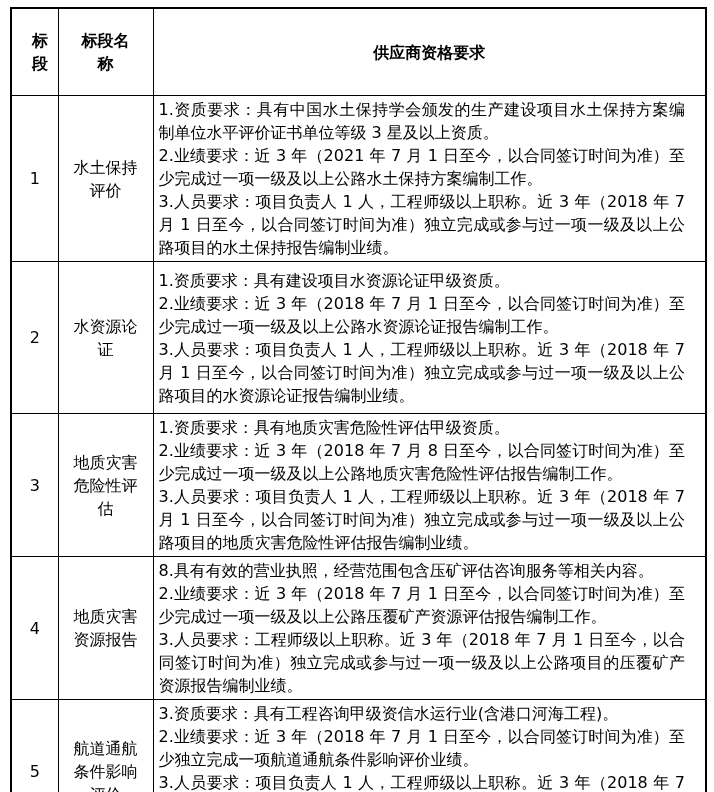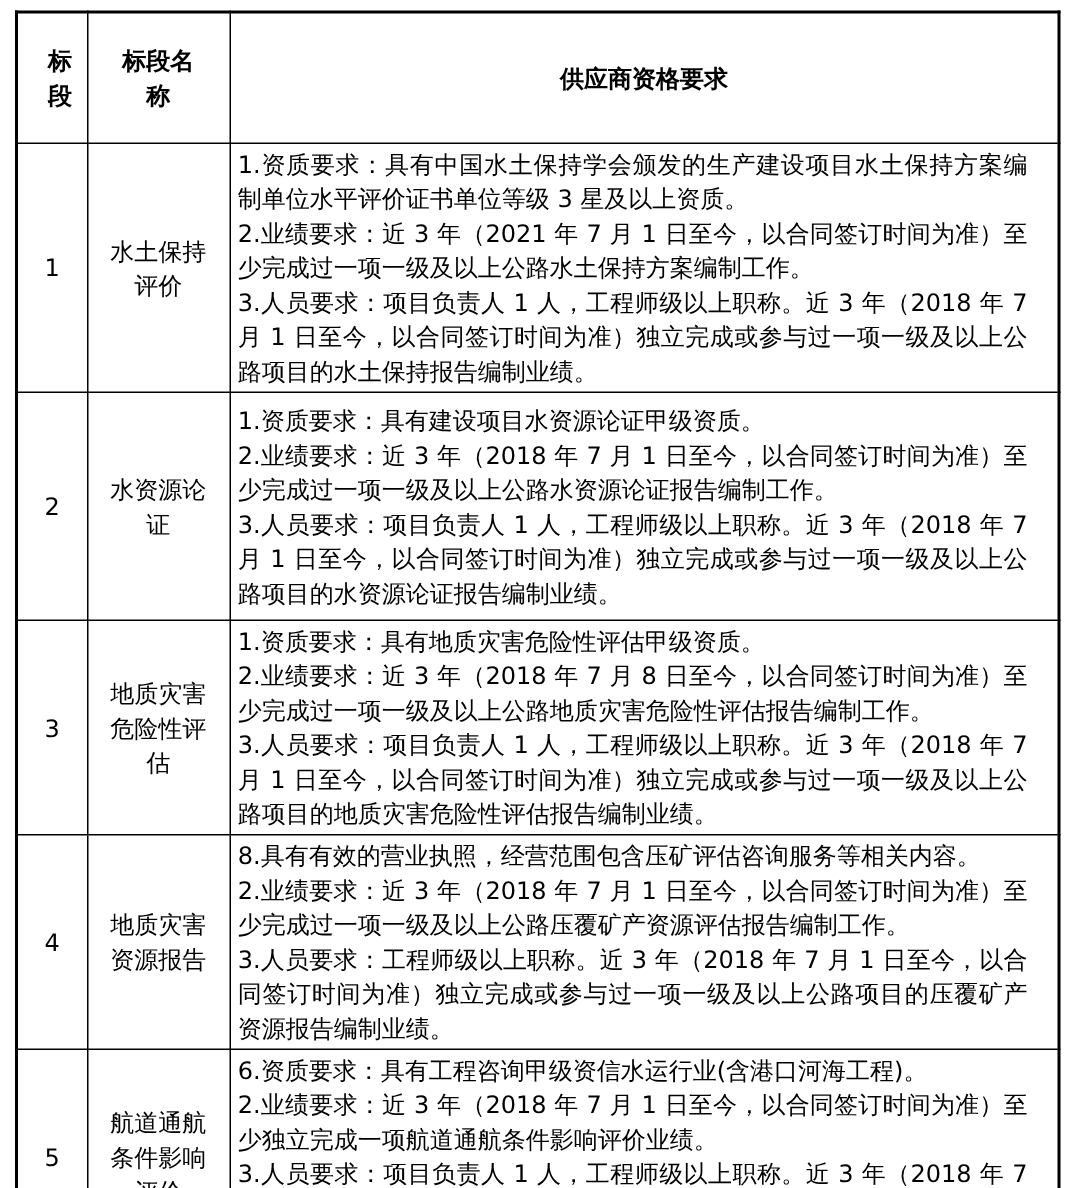--- a/index.html
+++ b/index.html
@@ -117,20 +117,20 @@
           <div class="req-item">2.业绩要求：近 3 年（2018 年 7 月 1 日至今，以合同签订时间为准）至少完成过一项一级及以上公路压覆矿产资源评估报告编制工作。</div>
           <div class="req-item">3.人员要求：工程师级以上职称。近 3 年（2018 年 7 月 1 日至今，以合同签订时间为准）独立完成或参与过一项一级及以上公路项目的压覆矿产资源报告编制业绩。</div>
         </td>
       </tr>
       <tr class="r5">
         <td class="num-cell">5</td>
         <td class="name-cell">航道通航
 条件影响
 评价</td>
         <td class="req-cell">
-          <div class="req-item">6.资质要求：具有工程咨询甲级资信水运行业(含港口河海工程)。</div>
+          <div class="req-item">3.资质要求：具有工程咨询甲级资信水运行业(含港口河海工程)。</div>
           <div class="req-item">2.业绩要求：近 3 年（2018 年 7 月 1 日至今，以合同签订时间为准）至少独立完成一项航道通航条件影响评价业绩。</div>
           <div class="req-item">3.人员要求：项目负责人 1 人，工程师级以上职称。近 3 年（2018 年 7 月 1 日至今，以合同签订时间为准）独立完成或参与过一项航道通航条件影响评价业绩。</div>
         </td>
       </tr>
     </tbody>
   </table>
 </div>
 
 </body></html>

